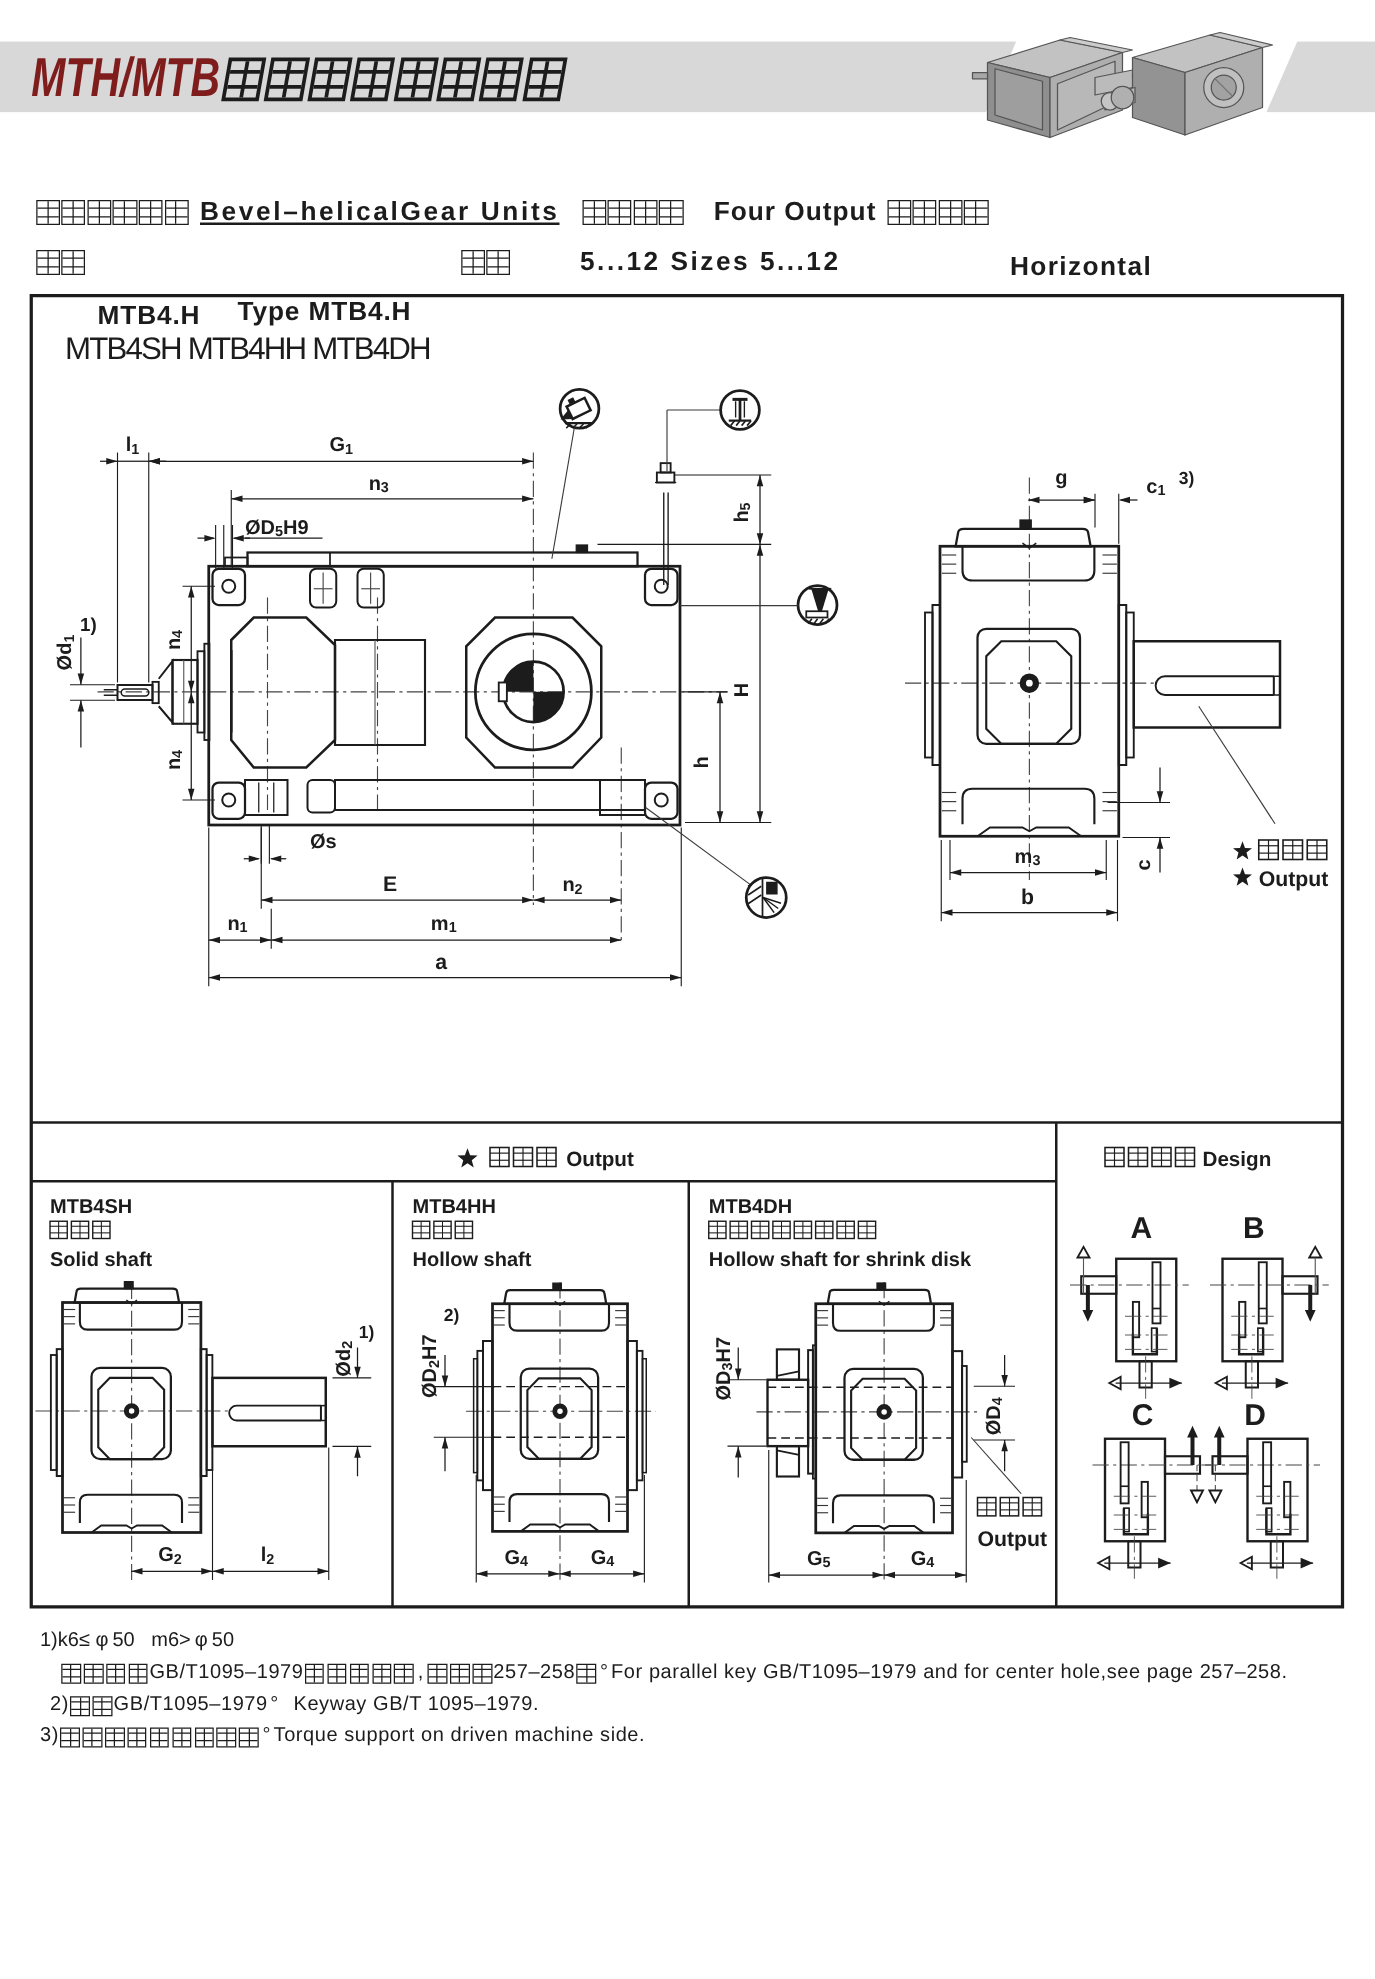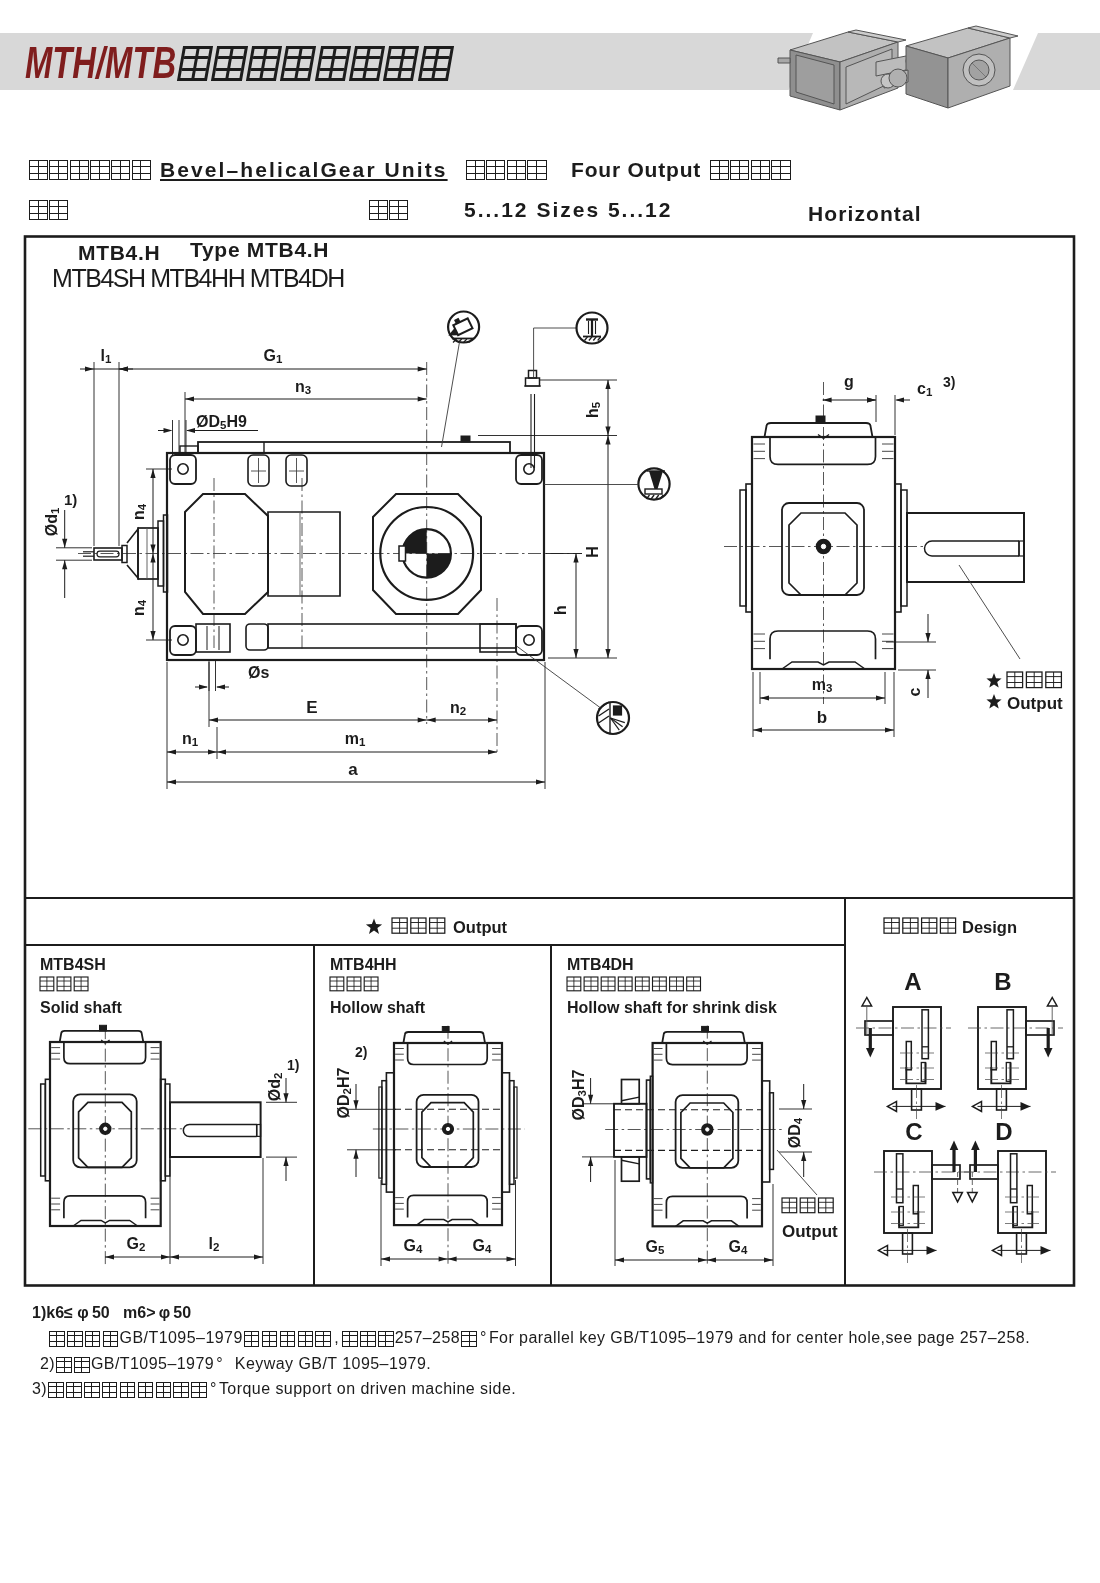--- a/index.html
+++ b/index.html
@@ -779,16 +779,16 @@
       <rect x="1013.1" y="1206.5" width="4.2" height="18.8" fill="none" stroke="#1c1c1c" stroke-width="1.3"></rect>
       <line x1="1005" y1="1197" x2="1039" y2="1197" stroke="#444" stroke-width="0.7" stroke-linecap="butt" stroke-dasharray="13 3.5 2.5 3.5"></line>
       <line x1="1005" y1="1212" x2="1039" y2="1212" stroke="#444" stroke-width="0.7" stroke-linecap="butt" stroke-dasharray="13 3.5 2.5 3.5"></line>
       <line x1="1005" y1="1223.5" x2="1039" y2="1223.5" stroke="#444" stroke-width="0.7" stroke-linecap="butt" stroke-dasharray="13 3.5 2.5 3.5"></line>
       <rect x="1016.6" y="1233" width="9.8" height="21" fill="none" stroke="#1c1c1c" stroke-width="1.6"></rect>
       <line x1="1021.5" y1="1229" x2="1021.5" y2="1263" stroke="#444" stroke-width="0.7" stroke-linecap="butt" stroke-dasharray="13 3.5 2.5 3.5"></line>
       <line x1="997.5" y1="1250.4" x2="1050.5" y2="1250.4" stroke="#1c1c1c" stroke-width="1" stroke-linecap="butt"></line>
       <path d="M992.5,1250.4 L1001.5,1245.4 L1001.5,1255.4 Z" fill="none" stroke="#1c1c1c" stroke-width="1.5"></path>
       <path d="M1050.5,1250.4 L1040.5,1254.7 L1040.5,1246.1 Z" fill="#1c1c1c" stroke="none"></path>
     </svg>
-<div class="fn" style="top:1304px;left:32px;font-weight:700">1)k6≤&nbsp;φ 50&nbsp;&nbsp;&nbsp;m6&gt; φ 50</div>
+<div class="fn" style="top:1304px;left:32px;font-weight:400">1)k6≤&nbsp;φ 50&nbsp;&nbsp;&nbsp;m6&gt; φ 50</div>
     <div class="fn" style="top:1329px;left:48px;letter-spacing:0.45px"><span class="cf"></span><span class="cf"></span><span class="cf"></span><span class="cf"></span> GB/T1095–1979<span class="cf"></span><span class="cf"></span><span class="cf"></span><span class="cf"></span><span class="cf"></span><span class="cm">,</span> <span class="cf"></span><span class="cf"></span><span class="cf"></span> 257–258<span class="cf"></span><span class="cm">°</span> For parallel key GB/T1095–1979 and for center hole,see page 257–258.</div>
     <div class="fn" style="top:1355px;left:40px;letter-spacing:0.45px">2)<span class="cf"></span><span class="cf"></span> GB/T1095–1979<span class="cm">°</span>&nbsp; Keyway GB/T 1095–1979.</div>
     <div class="fn" style="top:1380px;left:32px;letter-spacing:0.45px">3)<span class="cf"></span><span class="cf"></span><span class="cf"></span><span class="cf"></span><span class="cf"></span><span class="cf"></span><span class="cf"></span><span class="cf"></span><span class="cf"></span><span class="cm">°</span> Torque support on driven machine side.</div>
 </div>
 </body></html>

